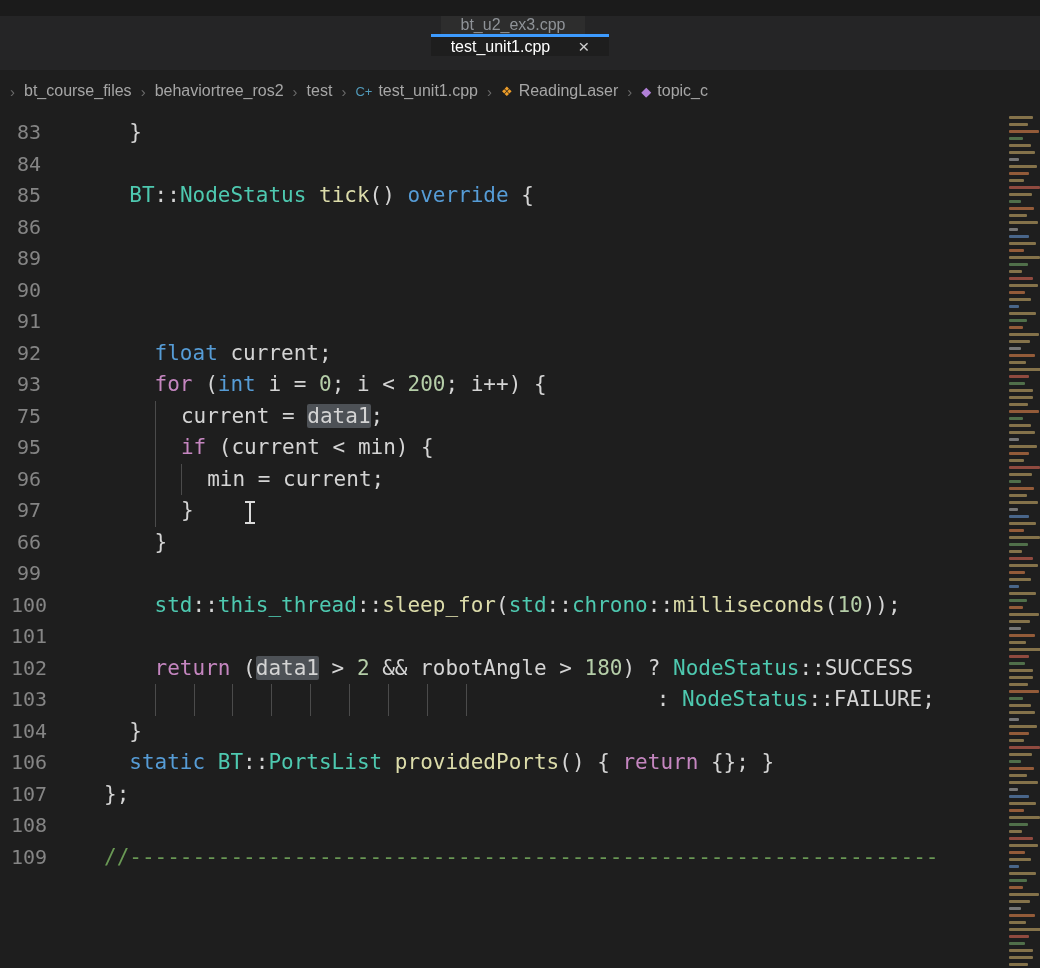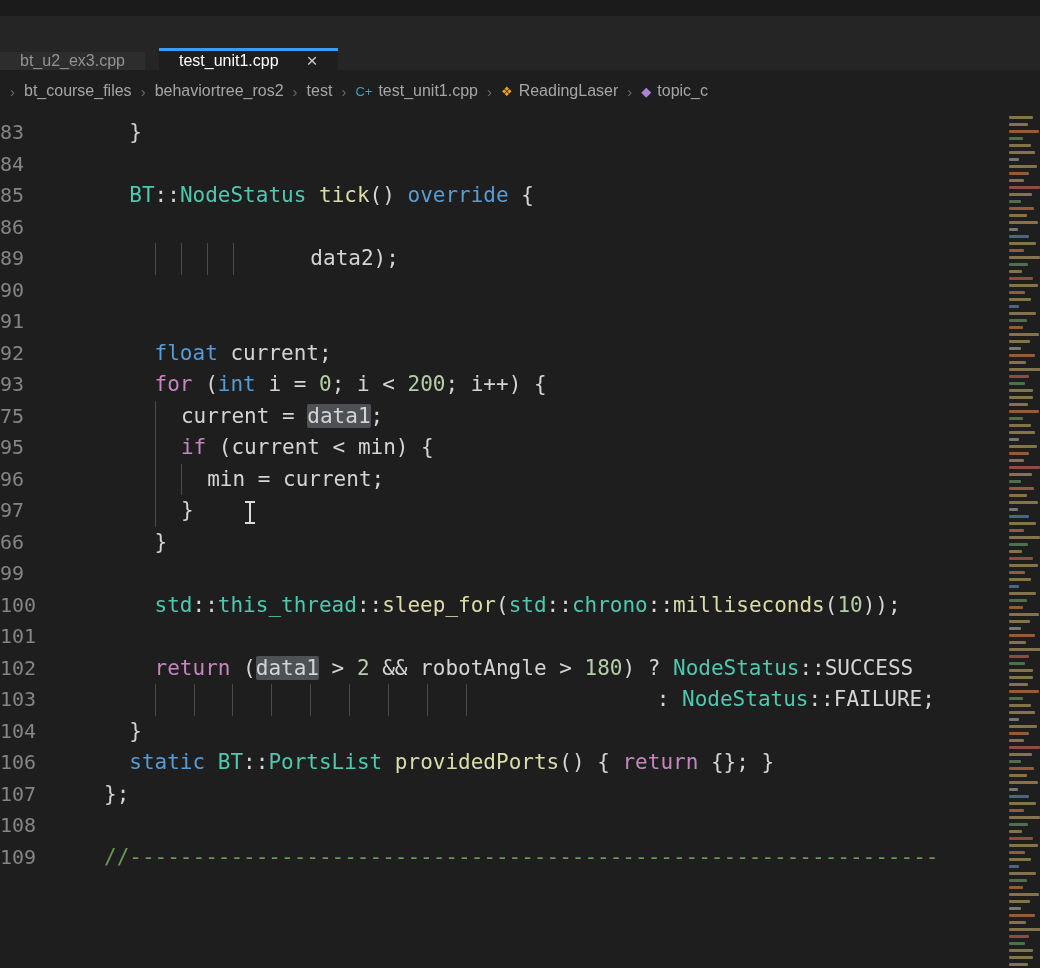--- a/index.html
+++ b/index.html
@@ -1,35 +1,35 @@
 <!DOCTYPE html>
 <html style="--accent_blue: #3d9bff; --keyword: #569cd6; --control: #c586c0; --type: #4ec9b0; --function: #dcdcaa; --string: #ce9178; --number: #b5cea8; --comment: #6a9955; --default_text: #d4d4d4; --line_number: #858585; --word_highlight: #4d5156; --squiggle: #c8a251; --indent_guide: #4b4b4b; --editor_bg: #1e1e1e; --tabbar_bg: #252526; --inactive_tab_bg: #2d2d2d;"><head>
 <meta charset="utf-8">
 <style>
   *{margin:0;padding:0;box-sizing:border-box}
   html,body{width:1040px;height:968px;overflow:hidden;background:#161616;}
   body{font-family:"Liberation Sans",sans-serif;}
   .screen{position:relative;width:1040px;height:968px;background:var(--editor_bg,#1e1e1e);overflow:hidden;}
 
   .top-strip{height:16px;background:#1b1b1b;}
-  .tabbar{height:54px;background:var(--tabbar_bg,#252526);display:flex;align-items:flex-end;}
+  .tabbar{height:54px;background:var(--tabbar_bg,#252526);display:flex;align-items:center;flex-direction:column;}
   .tab{display:flex;align-items:center;padding:0 20px;font-size:16px;cursor:default;}
   .tab.inactive{background:var(--inactive_tab_bg,#2d2d2d);color:#8f9398;margin-right:14px;}
   .tab.active{background:var(--editor_bg,#1e1e1e);color:#ffffff;border-top:3px solid var(--accent_blue,#3d9bff);}
   .tab .close{margin-left:28px;color:#cccccc;font-size:19px;line-height:1;}
 
   .breadcrumbs{height:42px;display:flex;align-items:center;padding:0 10px;color:#a6a6a6;font-size:16px;gap:9px;white-space:nowrap;overflow:hidden;background:var(--editor_bg,#1e1e1e);}
   .bc-items{display:flex;align-items:center;gap:9px;}
   .bc-sep{color:#6b6b6b;font-size:15px;}
   .bc-item{display:flex;align-items:center;gap:6px;}
   .bc-icon{font-size:13px;line-height:1;}
 
   .editor{position:absolute;left:0;top:112px;width:1006px;bottom:0;overflow:hidden;padding-top:5px;background:var(--editor_bg,#1e1e1e);}
   .code-line{display:flex;height:31.5px;line-height:31.5px;font-family:"DejaVu Sans Mono",monospace;font-size:21px;}
-  .ln{flex:0 0 58px;text-align:left;color:var(--line_number,#858585);font-size:20px;}
+  .ln{flex:0 0 58px;text-align:center;color:var(--line_number,#858585);font-size:20px;}
   .code{white-space:pre;padding-left:46px;overflow:hidden;}
   .tk{white-space:pre;}
   .tk.pln{color:var(--default_text,#d4d4d4);}
   .tk.kw{color:var(--keyword,#569cd6);}
   .tk.ctl{color:var(--control,#c586c0);}
   .tk.typ{color:var(--type,#4ec9b0);}
   .tk.fn{color:var(--function,#dcdcaa);}
   .tk.str{color:var(--string,#ce9178);}
   .tk.num{color:var(--number,#b5cea8);}
   .tk.cmt{color:var(--comment,#6a9955);}
@@ -106,21 +106,20 @@
       <div class="code-line">
         <div class="ln">85</div>
         <div class="code"><span class="tk pln">  </span><span class="tk typ">BT</span><span class="tk pln">::</span><span class="tk typ">NodeStatus</span><span class="tk pln"> </span><span class="tk fn">tick</span><span class="tk pln">() </span><span class="tk kw">override</span><span class="tk pln"> {</span></div>
       </div>
       <div class="code-line">
         <div class="ln">86</div>
         <div class="code"></div>
       </div>
       <div class="code-line">
         <div class="ln">89</div>
-        <div class="code"><span class="tk pln">    </span><span class="tk g">  </span><span class="tk g">  </span><span class="tk g">  </span><span class="tk g">  </span><span class="tk pln">    </span><span class="tk pln">data2);</span></div>
       </div>
       <div class="code-line">
         <div class="ln">90</div>
         <div class="code"></div>
       </div>
       <div class="code-line">
         <div class="ln">91</div>
       </div>
       <div class="code-line">
         <div class="ln">92</div>

